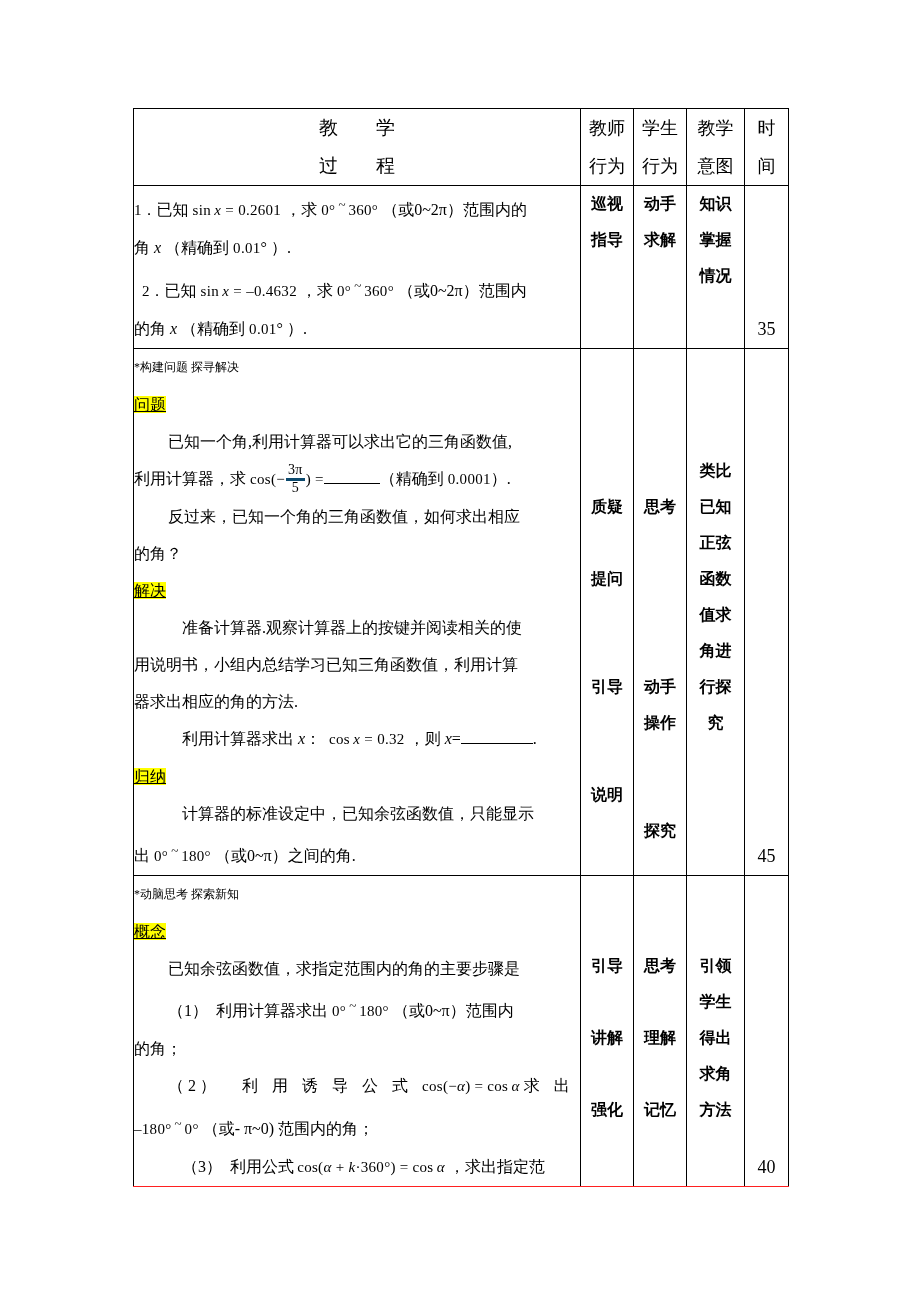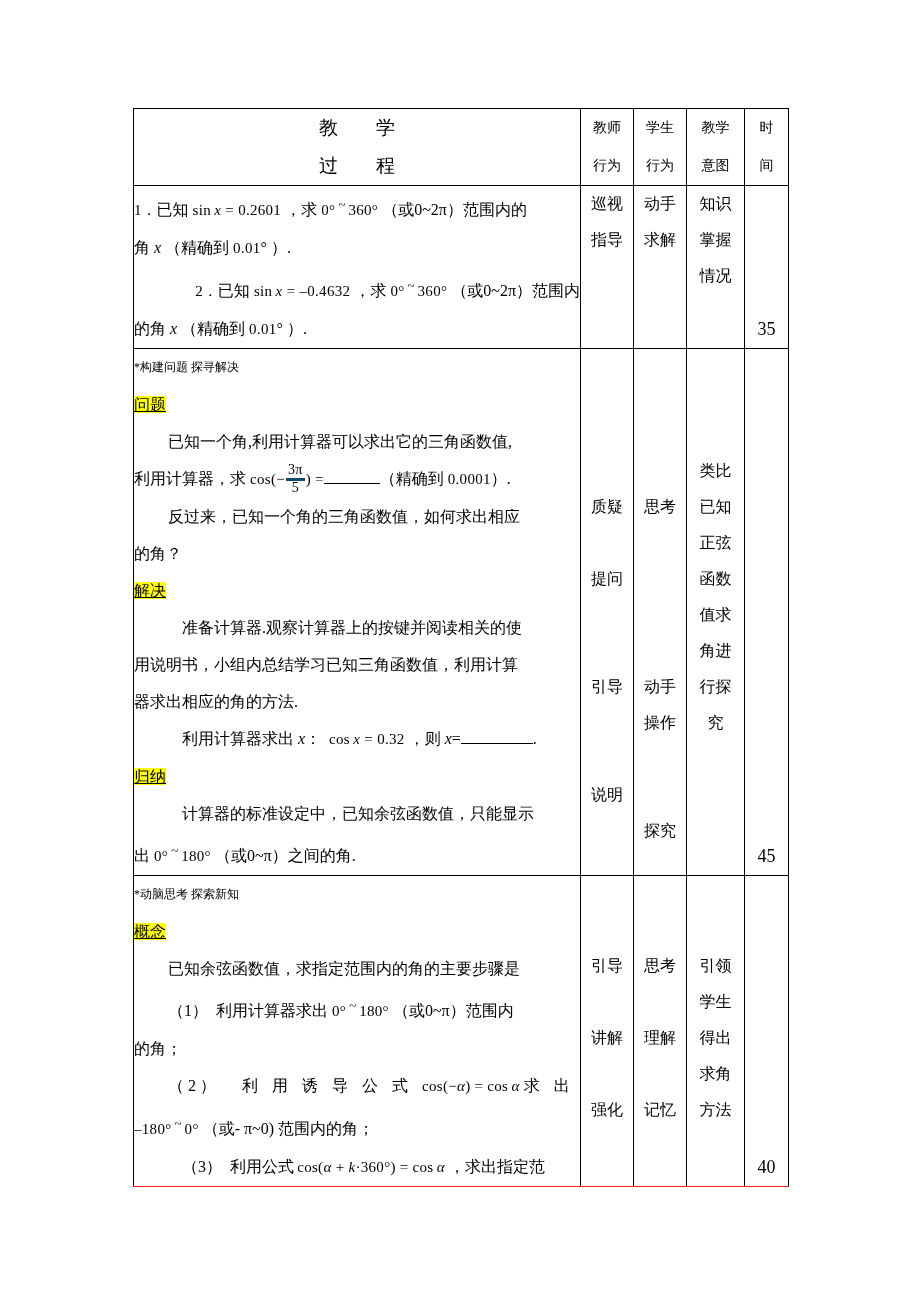--- a/index.html
+++ b/index.html
@@ -47,20 +47,21 @@
   .cell-main {
     padding: 4px 8px 6px 8px;
     font-size: 16px;
     line-height: 37px;
   }
   .cell-side {
     text-align: center;
     font-size: 16px;
     line-height: 36px;
     padding: 4px 1px;
+    font-weight: bold;
   }
   .cell-time {
     text-align: center;
     font-size: 17px;
     padding: 4px 2px;
     position: relative;
   }
   .time-val {
     position: absolute;
     bottom: 8px;
@@ -74,30 +75,30 @@
   
   .hdr-main {
     text-align: center;
     font-size: 19px;
     line-height: 38px;
     padding: 3px 0 5px 0;
   }
   .hdr-main .l1 { letter-spacing: 0; }
   .hdr-side {
     text-align: center;
-    font-size: 14px;
+    font-size: 18px;
     line-height: 38px;
     padding: 3px 0 5px 0;
   }
 
   
   .ln { white-space: nowrap; }
   .ln.indent1 { padding-left: 34px; }
   .ln.indent2 { padding-left: 48px; }
-  .ln.indent-s { padding-left: 8px; text-align: right; }
+  .ln.indent-s { padding-left: 8px; }
 
   .hl {
     background: #ffff00;
     text-decoration: underline;
     font-size: 16px;
   }
   .star-head { font-size: 12px; }
 
   
   .math {

